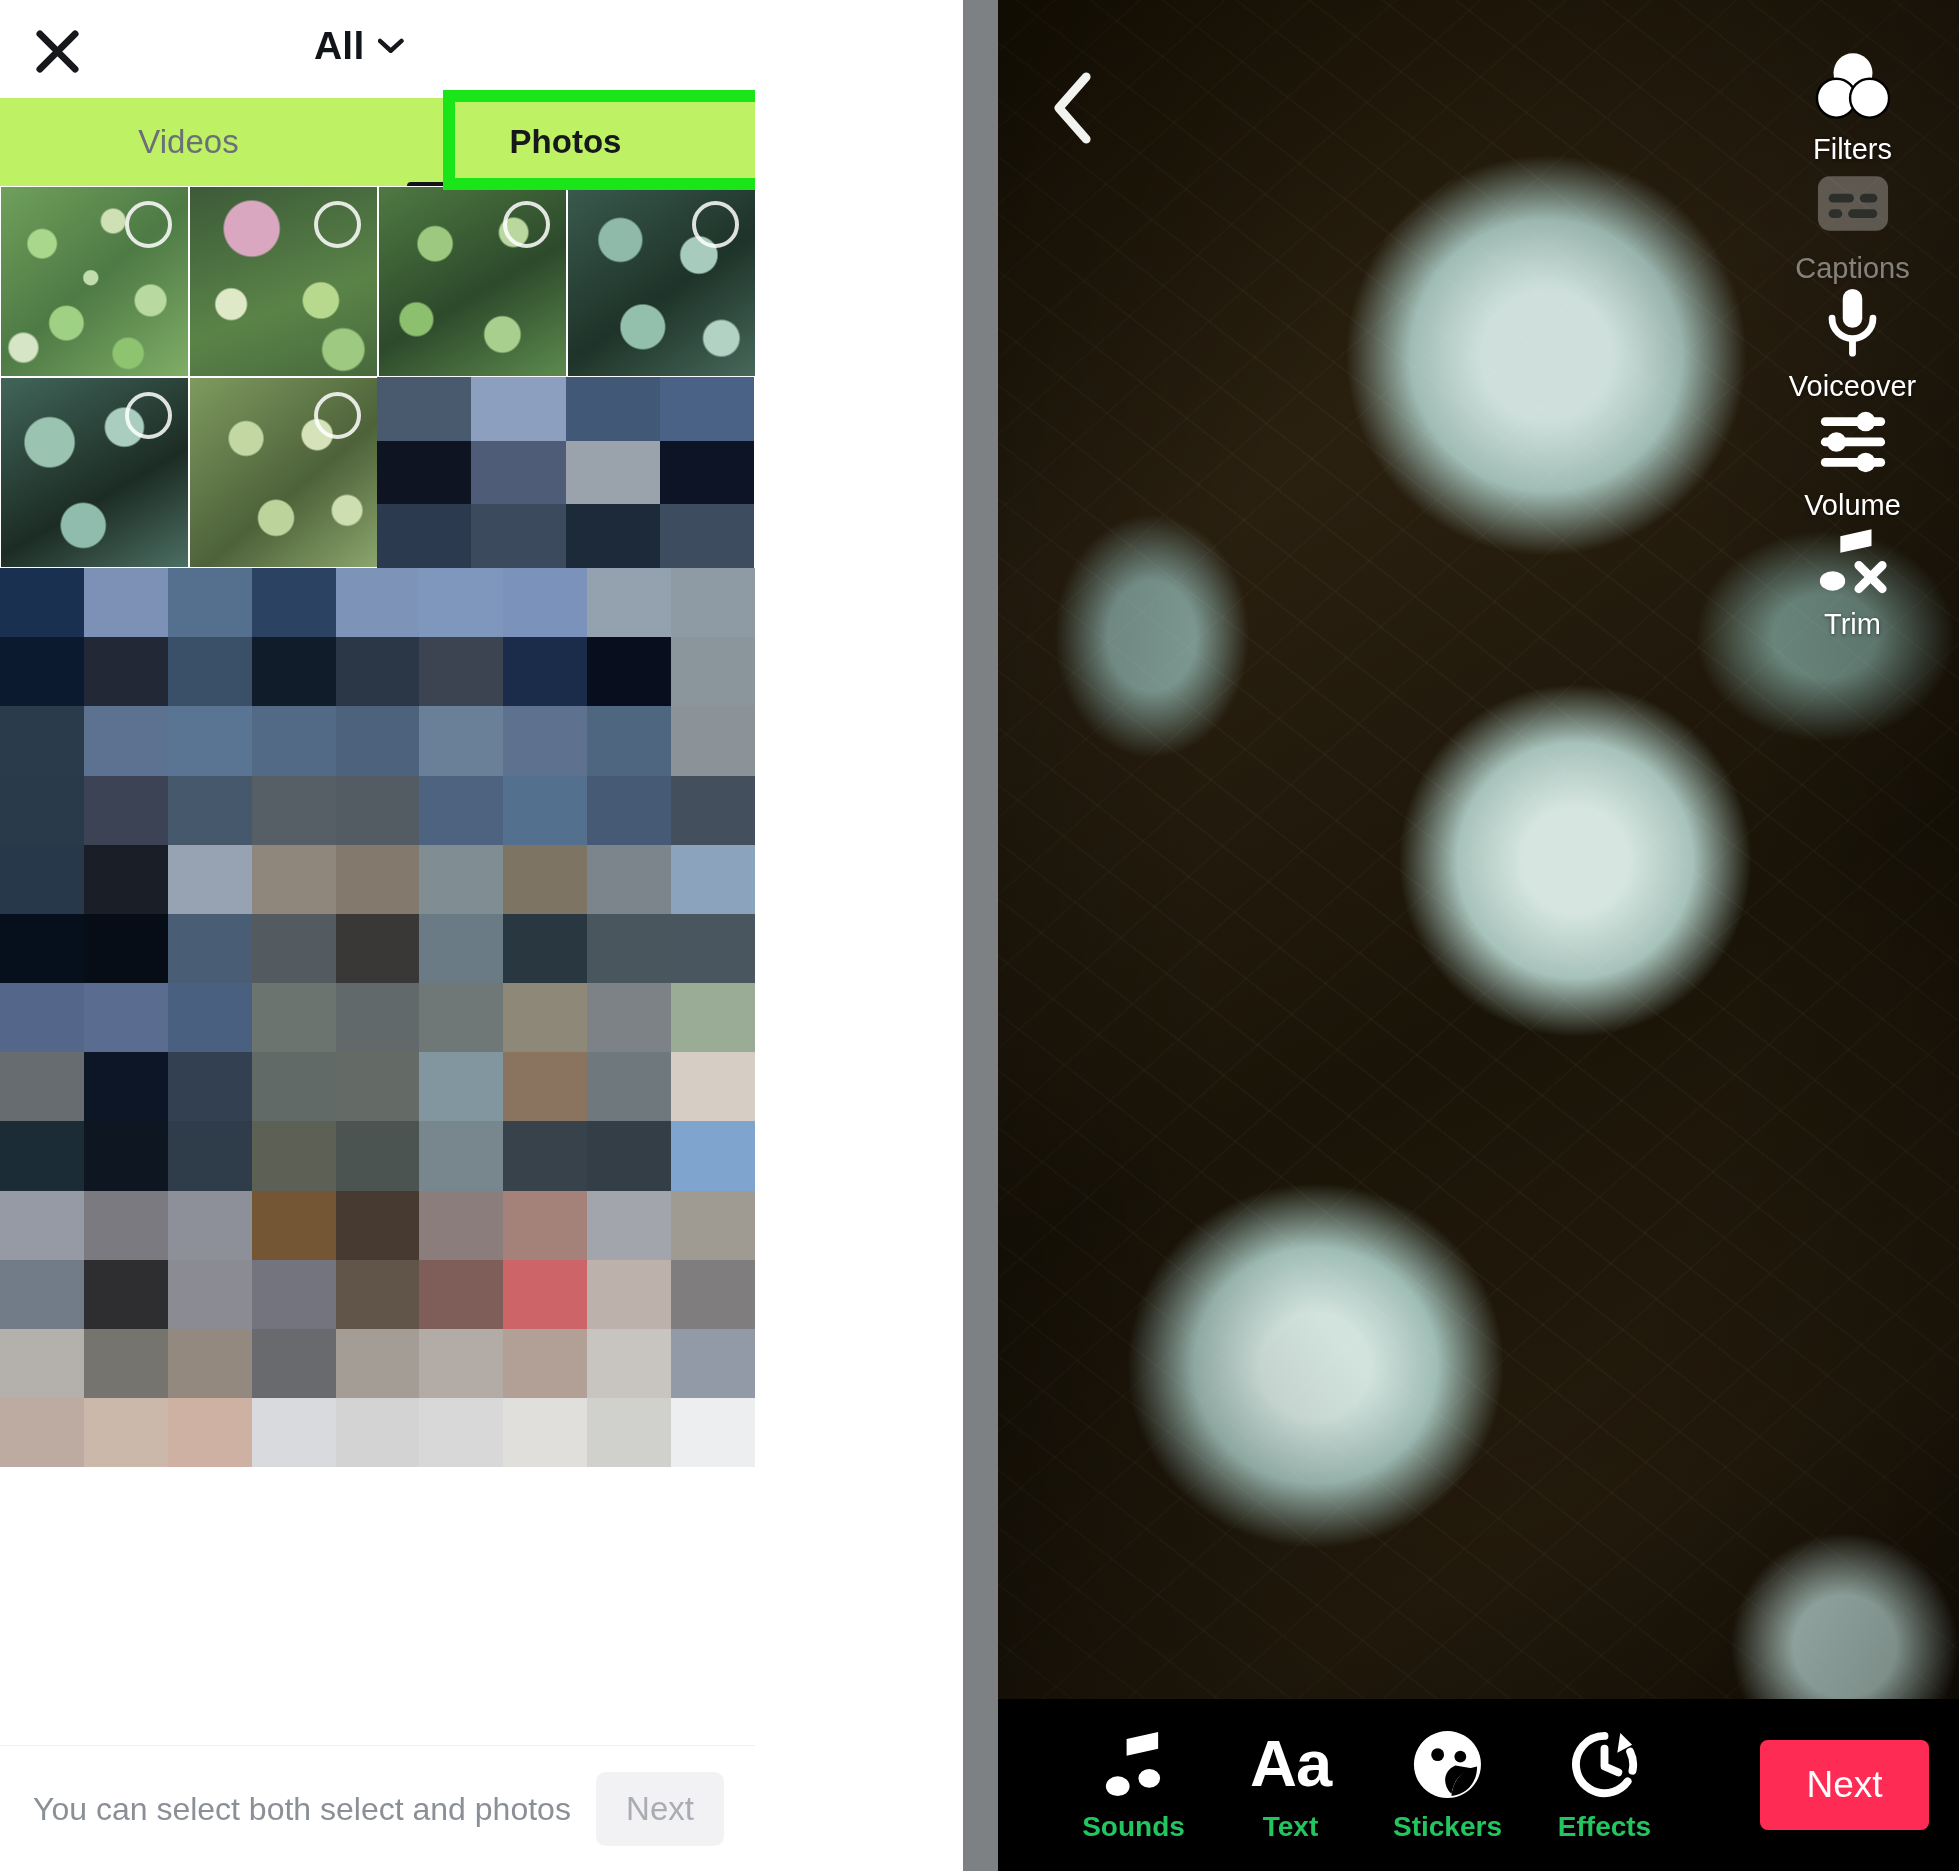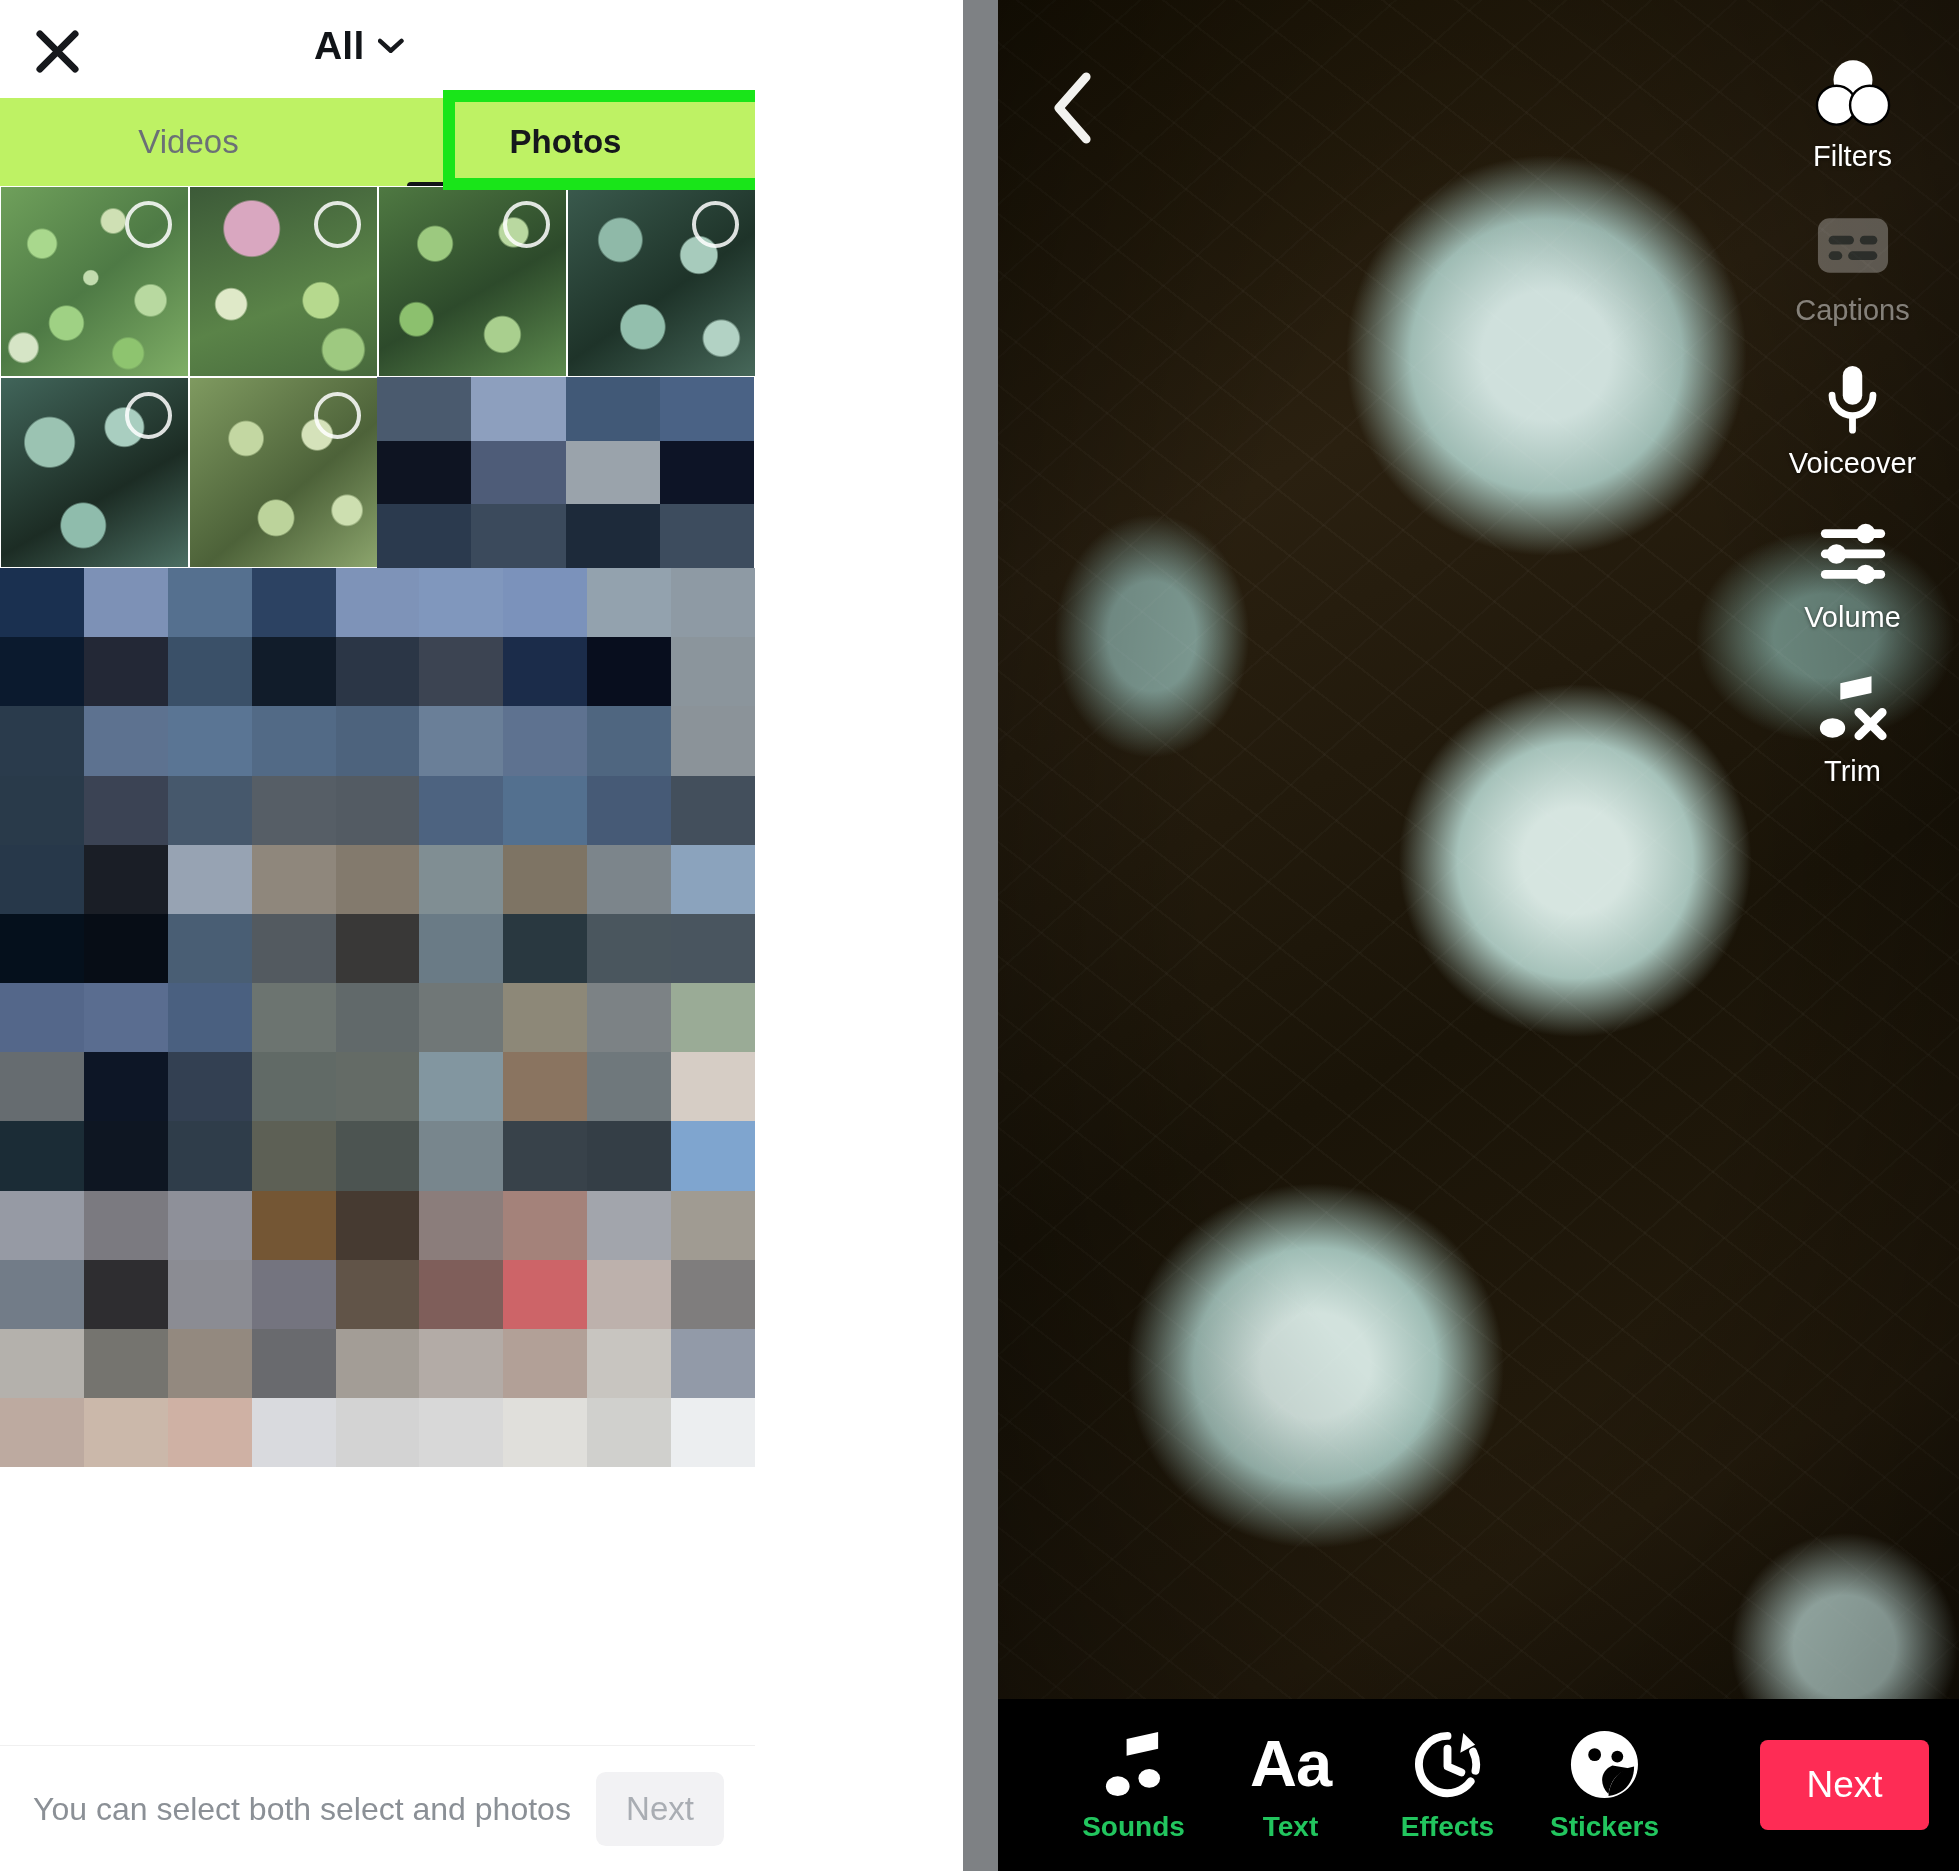--- a/index.html
+++ b/index.html
@@ -200,24 +200,24 @@
   }
   .vig { position:absolute; inset:0; background: radial-gradient(ellipse at 50% 45%, transparent 40%, rgba(0,0,0,.45) 100%); }
 
   .back-chevron {
     position: absolute; left: 49px; top: 69px;
     width: 55px; height: 78px; cursor: pointer; z-index: 5;
   }
 
   
   .side-tools {
-    position: absolute; right: 29px; top: 54px;
+    position: absolute; right: 29px; top: 47px;
     width: 157px;
     display: flex; flex-direction: column; align-items: center;
-    gap: 35px; z-index: 6;
+    z-index: 6;
   }
   .side-tool {
     display: flex; flex-direction: column; align-items: center;
     gap: 9.8px; cursor: pointer; width: 157px;
   }
   .side-tool .ico { width: 76px; height: 76px; display:flex; align-items:center; justify-content:center; }
   .side-tool .cap {
     font-size: 29px; color: #ffffff; font-weight: 400;
     text-shadow: 0 1px 3.9px rgba(0,0,0,.55); white-space: nowrap;
   }
@@ -581,41 +581,41 @@
         <div class="bb-item">
           <div class="ico">
               <span class="aa">Aa</span>
             </div>
           <div class="cap">Text</div>
         </div>
 
         <div class="bb-item">
           <div class="ico">
             <svg width="71" height="71" viewBox="0 0 72 72">
-              <path d="M36 7 a29 29 0 1 0 26 16" fill="none" stroke="#fff" stroke-width="8" stroke-linecap="round" stroke-dasharray="118 12 22 10"></path>
-              <path d="M52 4 L64 16 L49 24 Z" fill="#fff"></path>
-              <path d="M36 20 V38 L50 44" fill="none" stroke="#fff" stroke-width="8" stroke-linecap="round" stroke-linejoin="round"></path>
-            </svg>
-          </div>
-          <div class="cap">Effects</div>
-        </div>
-
-        <div class="bb-item">
-          <div class="ico">
-            <svg width="71" height="71" viewBox="0 0 72 72">
               <path d="M36 2 a34 34 0 1 1 -0.1 0 Z M72 40 L40 72" fill="#fff"></path>
               <path d="M66 38 C52 40 41 52 40 68 C56 66 66 54 66 38 Z" fill="#000"></path>
               <path d="M66 38 C52 40 41 52 40 68 C56 66 66 54 66 38 Z" fill="#fff" opacity="0"></path>
               <circle cx="26" cy="26" r="6.5" fill="#000"></circle>
               <circle cx="49" cy="28" r="6" fill="#000"></circle>
               <path d="M62 40 C50 43 42 52 40 66 C30 56 32 42 44 37 Z" fill="#000"></path>
             </svg>
           </div>
           <div class="cap">Stickers</div>
         </div>
 
+        <div class="bb-item">
+          <div class="ico">
+            <svg width="71" height="71" viewBox="0 0 72 72">
+              <path d="M36 7 a29 29 0 1 0 26 16" fill="none" stroke="#fff" stroke-width="8" stroke-linecap="round" stroke-dasharray="118 12 22 10"></path>
+              <path d="M52 4 L64 16 L49 24 Z" fill="#fff"></path>
+              <path d="M36 20 V38 L50 44" fill="none" stroke="#fff" stroke-width="8" stroke-linecap="round" stroke-linejoin="round"></path>
+            </svg>
+          </div>
+          <div class="cap">Effects</div>
+        </div>
+
       </div>
       <button class="next-btn">Next</button>
     </div>
   </div>
 
 </div>
 
 
 </body></html>

